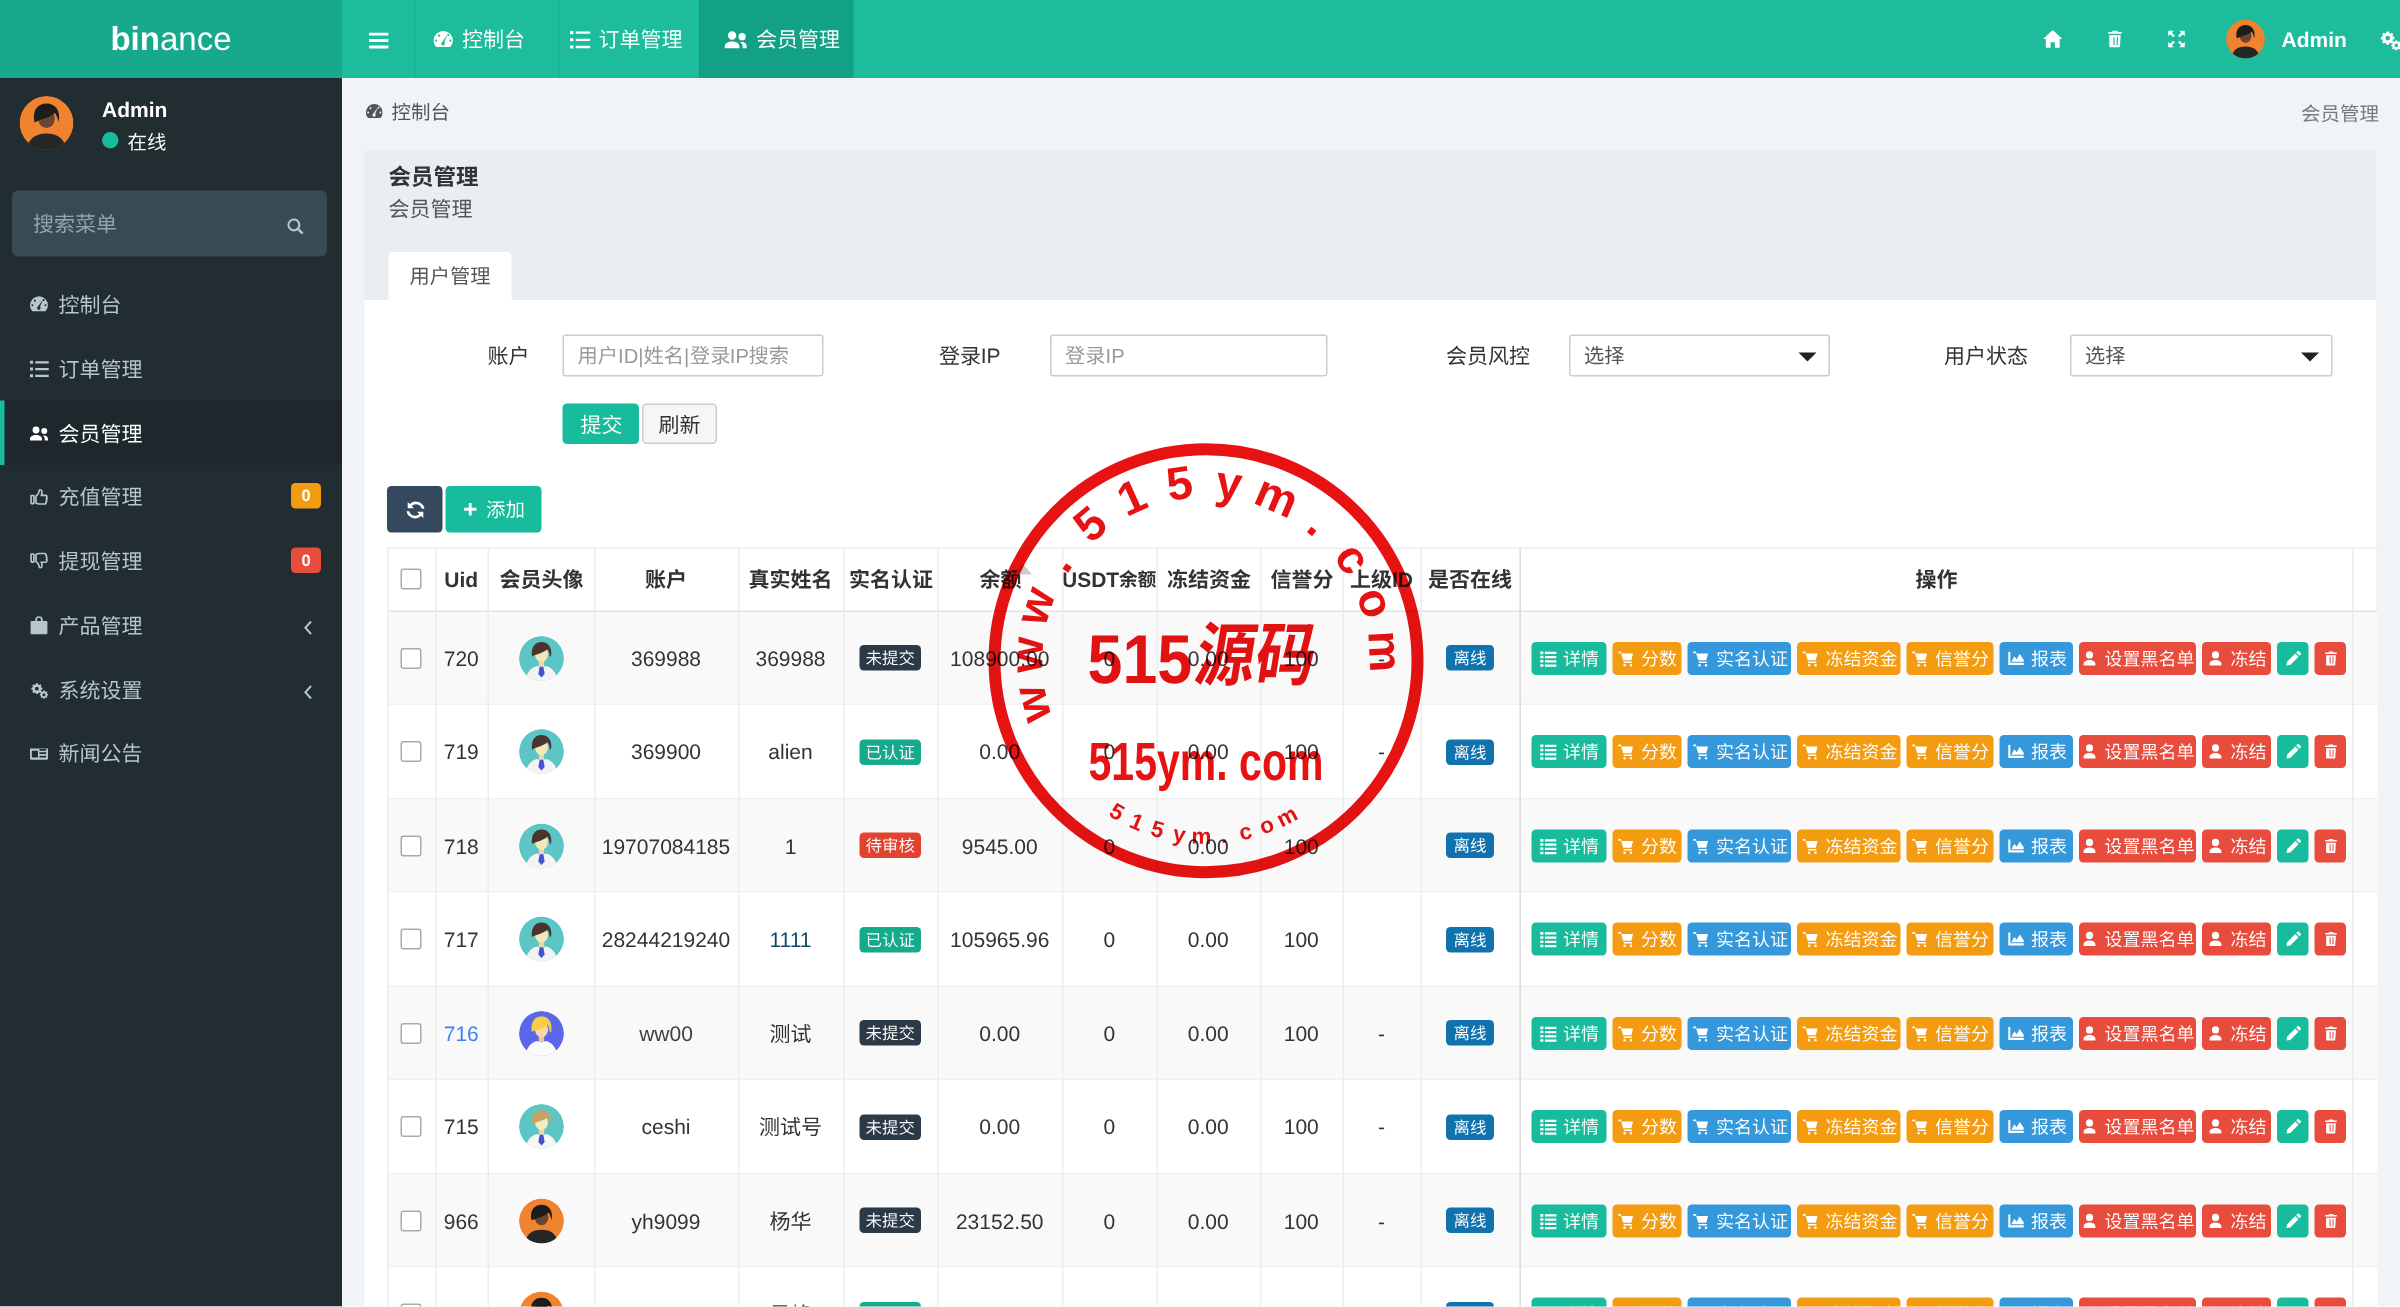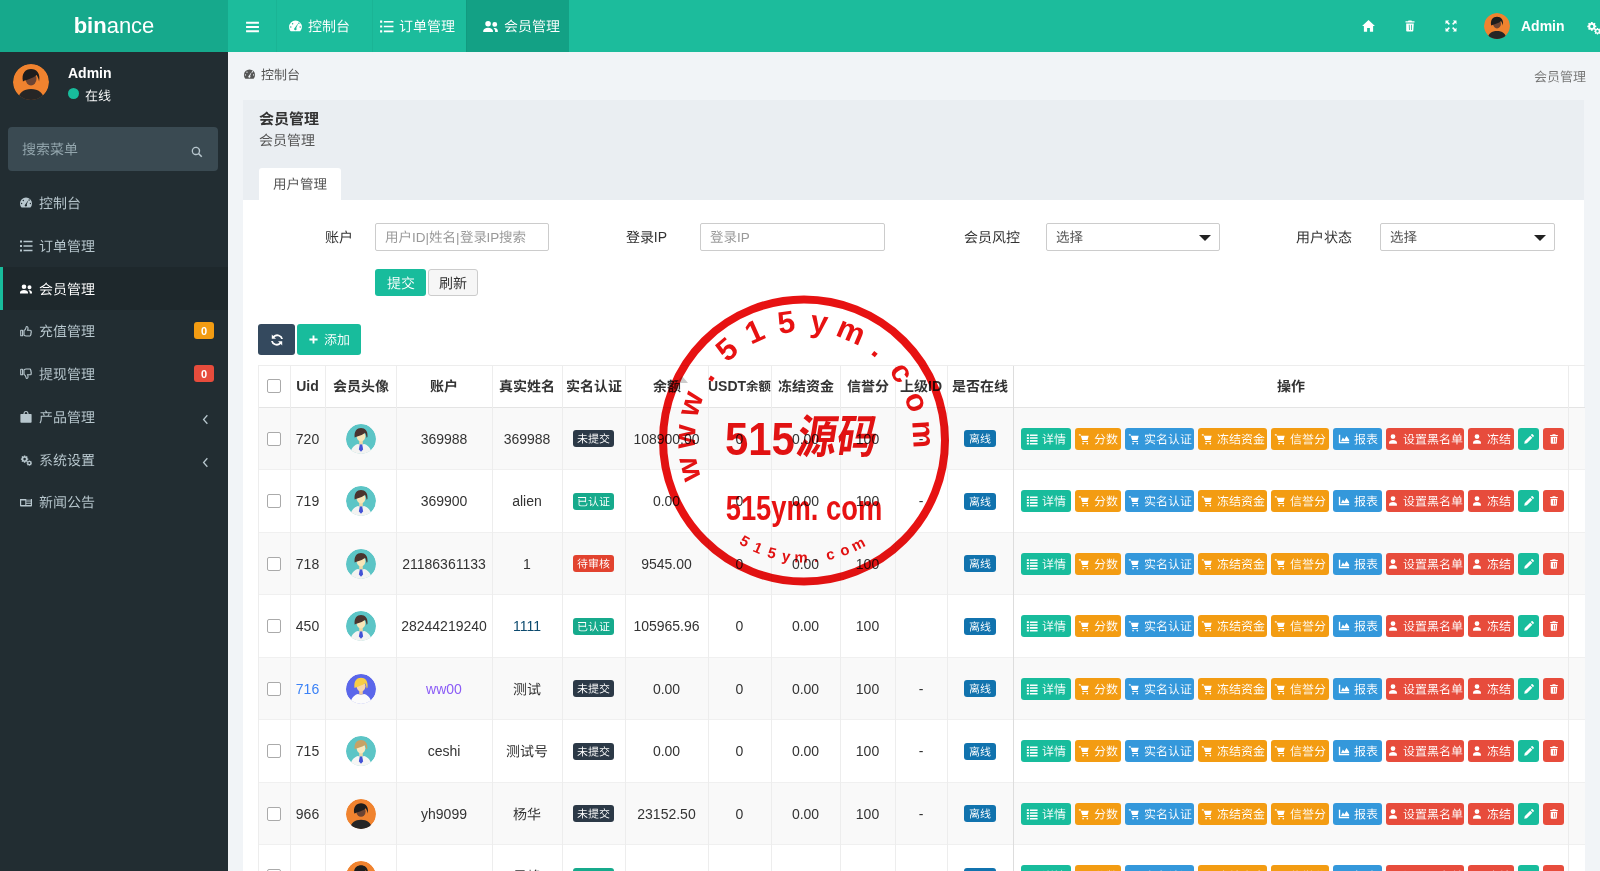--- a/index.html
+++ b/index.html
@@ -723,21 +723,21 @@
 <div class="abs" style="left:267px;top:556.8px;width:14px;height:14px;border:1px solid #aaa;border-radius:2px;background:#fff"></div>
 <div class="abs fxc" style="left:290px;top:532.5px;width:35px;height:62.5px">
     <span style="font-size:14px;color:#333">718</span>
   </div>
 <div class="abs fxc" style="left:325px;top:532.5px;width:71px;height:62.5px">
     <svg width="30" height="30" viewBox="0 0 34 34" style="vertical-align:middle;border-radius:50%;overflow:hidden">
       <use href="#av_t"></use>
     </svg>
   </div>
 <div class="abs fxc" style="left:396px;top:532.5px;width:96px;height:62.5px">
-    <span style="font-size:14px;color:#333">21186361133</span>
+    <span style="font-size:14px;color:#333">19707084185</span>
   </div>
 <div class="abs fxc" style="left:492px;top:532.5px;width:70px;height:62.5px">
     <span style="font-size:14px;color:#333">1</span>
   </div>
 <div class="abs fxc" style="left:562px;top:532.5px;width:63px;height:62.5px">
     <span class="fxc" style="background:#e2432f;border-radius:3px;height:17px;padding:0 4px">
       <svg class="" width="33.0" height="11" viewBox="0 -880 3000 1000" style="fill:#fff;vertical-align:middle;">
         <use href="#gr5f85" x="0"></use>
         <use href="#gr5ba1" x="1000"></use>
         <use href="#gr6838" x="2000"></use>
@@ -863,21 +863,21 @@
     </div>
     <div class="fxc" style="width:21px;height:22px;background:#e74c3c;border-radius:3px;flex:none">
       <svg width="12" height="12" viewBox="0 0 14 14" style="fill:#fff;vertical-align:middle;">
         <path d="M5.5 1.5h3l.5.8h2.5v1.2H2.5V2.3H5zm-2.3 3h7.6l-.5 7.3c0 .4-.4.7-.8.7H4c-.4 0-.8-.3-.8-.7zm2.6 1.2.2 5.3h.8l-.2-5.3zm2.4 0-.1 5.3h.8l.1-5.3z"></path>
       </svg>
     </div>
   </div>
 <div class="abs" style="left:258px;top:595.0px;width:1327px;height:62.5px;background:#fff;border-bottom:1px solid #f0f0f0"></div>
 <div class="abs" style="left:267px;top:619.2px;width:14px;height:14px;border:1px solid #aaa;border-radius:2px;background:#fff"></div>
 <div class="abs fxc" style="left:290px;top:595.0px;width:35px;height:62.5px">
-    <span style="font-size:14px;color:#333">450</span>
+    <span style="font-size:14px;color:#333">717</span>
   </div>
 <div class="abs fxc" style="left:325px;top:595.0px;width:71px;height:62.5px">
     <svg width="30" height="30" viewBox="0 0 34 34" style="vertical-align:middle;border-radius:50%;overflow:hidden">
       <use href="#av_t"></use>
     </svg>
   </div>
 <div class="abs fxc" style="left:396px;top:595.0px;width:96px;height:62.5px">
     <span style="font-size:14px;color:#333">28244219240</span>
   </div>
 <div class="abs fxc" style="left:492px;top:595.0px;width:70px;height:62.5px">
@@ -1019,21 +1019,21 @@
 <div class="abs" style="left:267px;top:681.8px;width:14px;height:14px;border:1px solid #aaa;border-radius:2px;background:#fff"></div>
 <div class="abs fxc" style="left:290px;top:657.5px;width:35px;height:62.5px">
     <span style="font-size:14px;color:#3b82f6">716</span>
   </div>
 <div class="abs fxc" style="left:325px;top:657.5px;width:71px;height:62.5px">
     <svg width="30" height="30" viewBox="0 0 34 34" style="vertical-align:middle;border-radius:50%;overflow:hidden">
       <use href="#av_b"></use>
     </svg>
   </div>
 <div class="abs fxc" style="left:396px;top:657.5px;width:96px;height:62.5px">
-    <span style="font-size:14px;color:#8b5cf6">ww00</span>
+    <span style="font-size:14px;color:#404040">ww00</span>
   </div>
 <div class="abs fxc" style="left:492px;top:657.5px;width:70px;height:62.5px">
     <svg class="" width="28.0" height="14" viewBox="0 -880 2000 1000" style="fill:#333;vertical-align:middle;">
       <use href="#gr6d4b" x="0"></use>
       <use href="#gr8bd5" x="1000"></use>
     </svg>
   </div>
 <div class="abs fxc" style="left:562px;top:657.5px;width:63px;height:62.5px">
     <span class="fxc" style="background:#2c3947;border-radius:3px;height:17px;padding:0 4px">
       <svg class="" width="33.0" height="11" viewBox="0 -880 3000 1000" style="fill:#fff;vertical-align:middle;">

